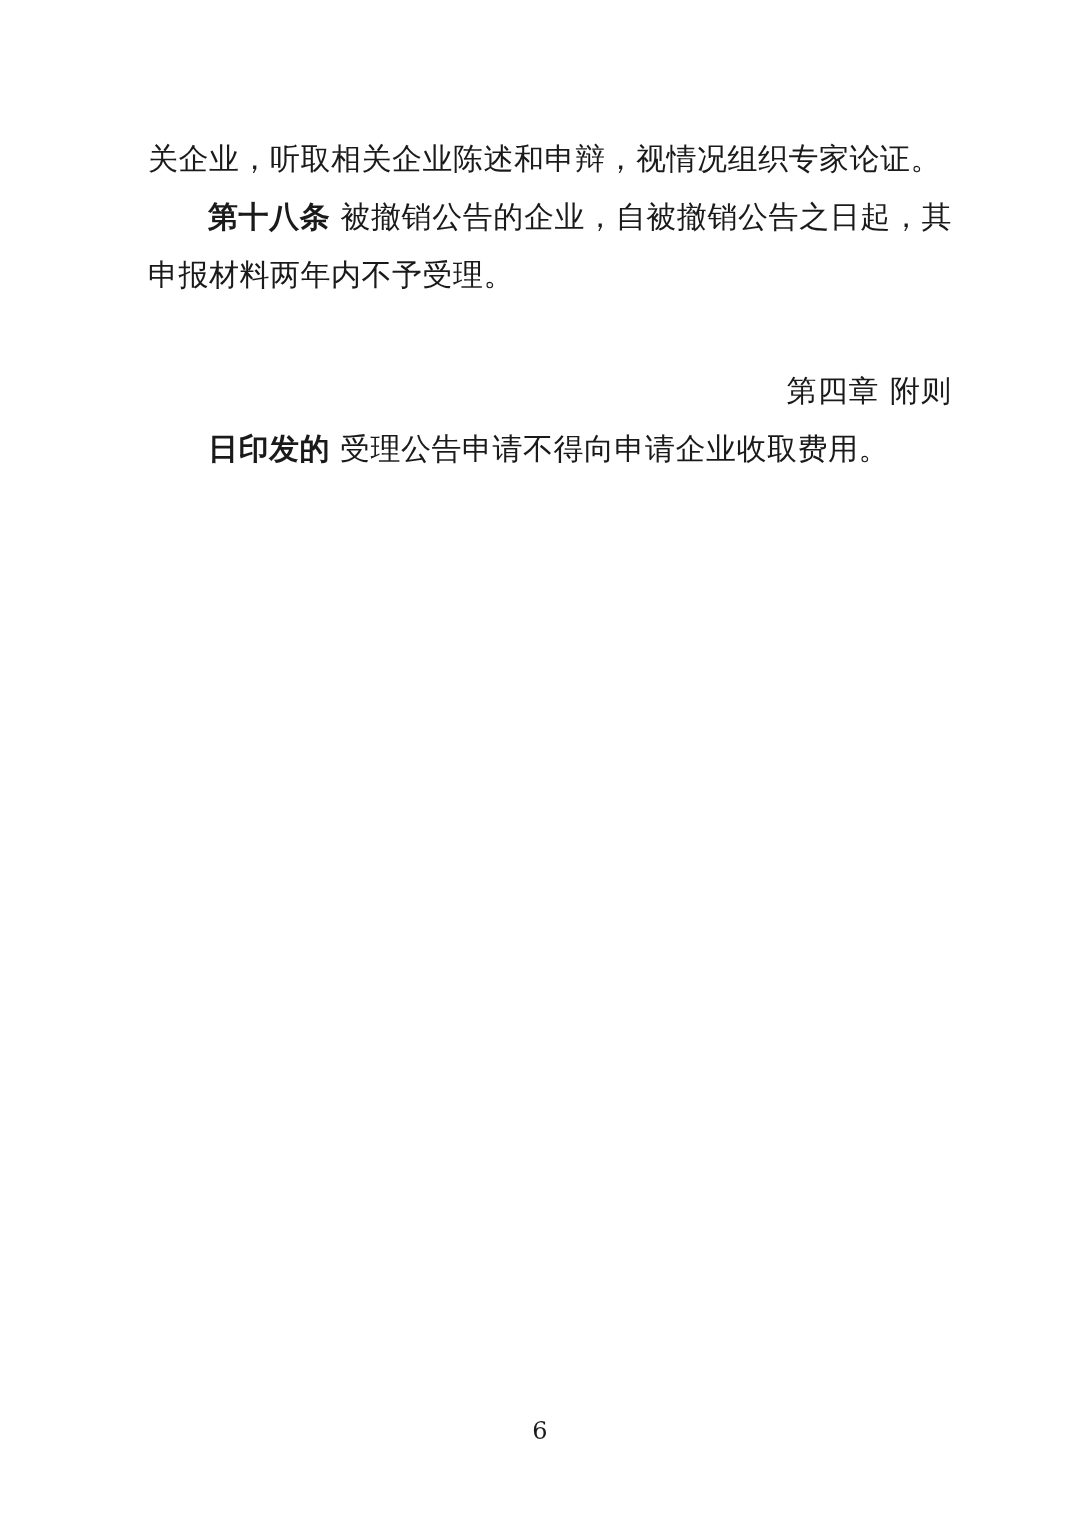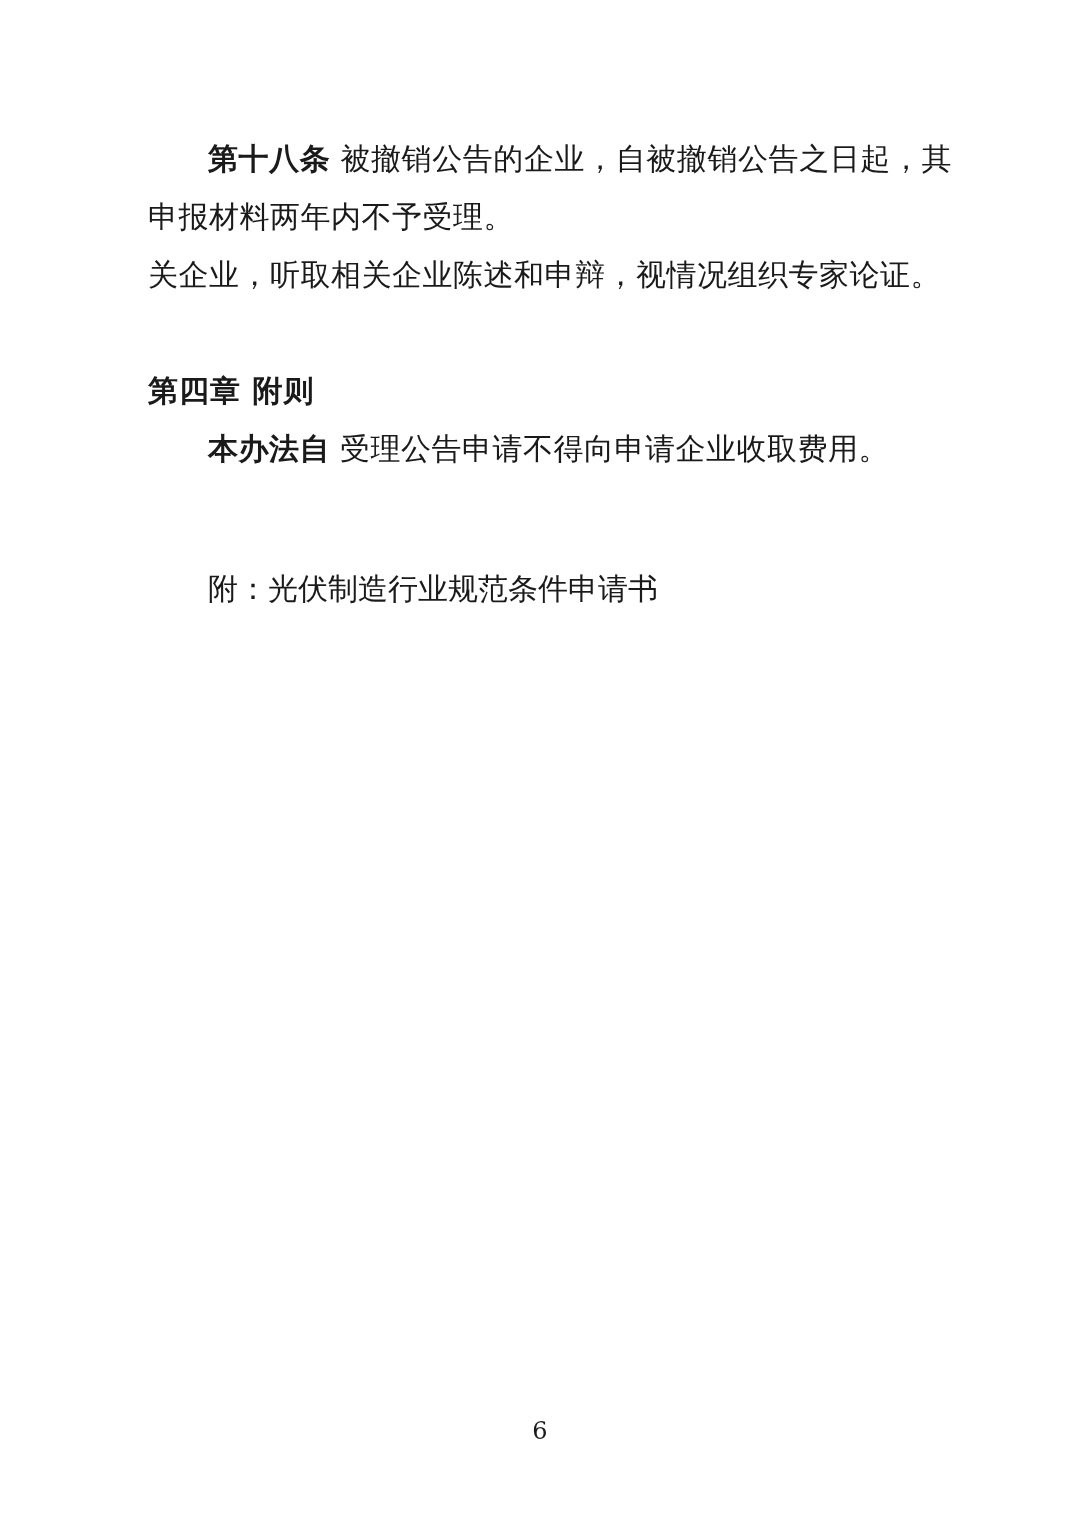--- a/index.html
+++ b/index.html
@@ -33,22 +33,22 @@
     margin: 0;
   }
   .indent {
     text-indent: 60px;
   }
   .bold-lead {
     font-weight: bold;
   }
   .chapter-heading {
     font-size: 30px;
-    font-weight: bold;
-    text-align: left;
+    font-weight: normal;
+    text-align: right;
     line-height: 58px;
     margin: 58px 0 0 0;
     letter-spacing: 1px;
   }
   .attachment {
     font-size: 30px;
     line-height: 58px;
     margin: 0;
     padding-left: 60px;
     margin-top: 82px;
@@ -62,26 +62,25 @@
     font-size: 24px;
     font-family: "DejaVu Serif", "Liberation Serif", serif;
     color: #1a1a1a;
   }
 </style>
 </head>
 <body>
 
 <div class="page">
 
+  <p class="body-text">关企业，听取相关企业陈述和申辩，视情况组织专家论证。</p>
+
   <p class="body-text indent"><span class="bold-lead">第十八条</span><span> 被撤销公告的企业，自被撤销公告之日起，其申报材料两年内不予受理。</span></p>
-
-  <p class="body-text">关企业，听取相关企业陈述和申辩，视情况组织专家论证。</p>
 
   <h2 class="chapter-heading">第四章  附则</h2>
 
-  <p class="body-text indent"><span class="bold-lead">本办法自</span><span> 受理公告申请不得向申请企业收取费用。</span></p>
+  <p class="body-text indent"><span class="bold-lead">日印发的</span><span> 受理公告申请不得向申请企业收取费用。</span></p>
 
 
-  <p class="attachment">附：光伏制造行业规范条件申请书</p>
 
 </div>
 
 <div class="page-number">6</div>
 
 </body></html>

